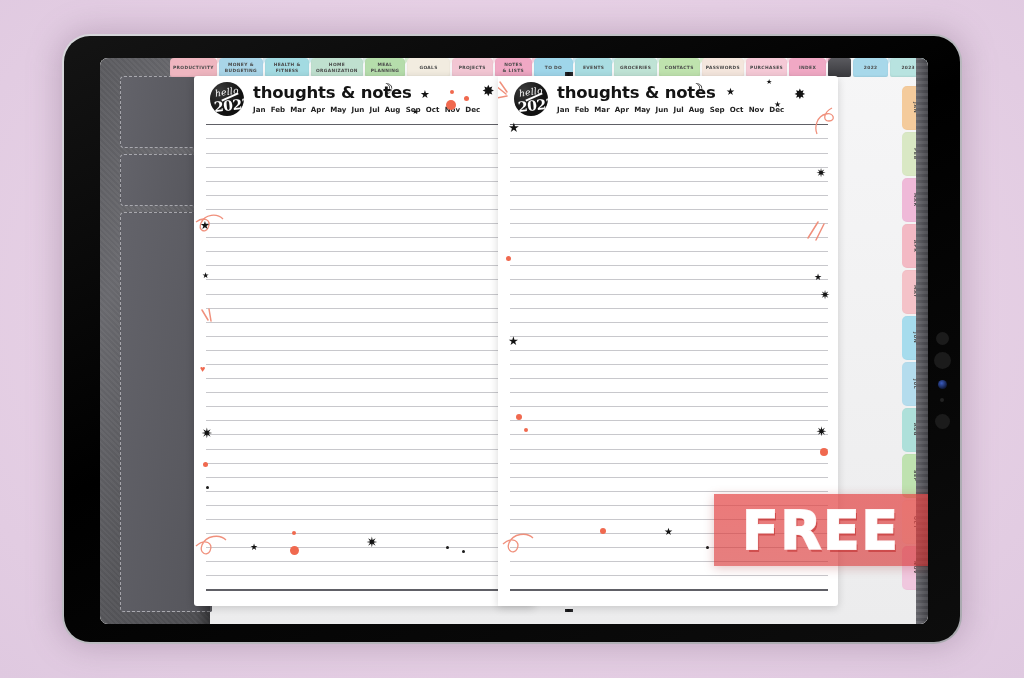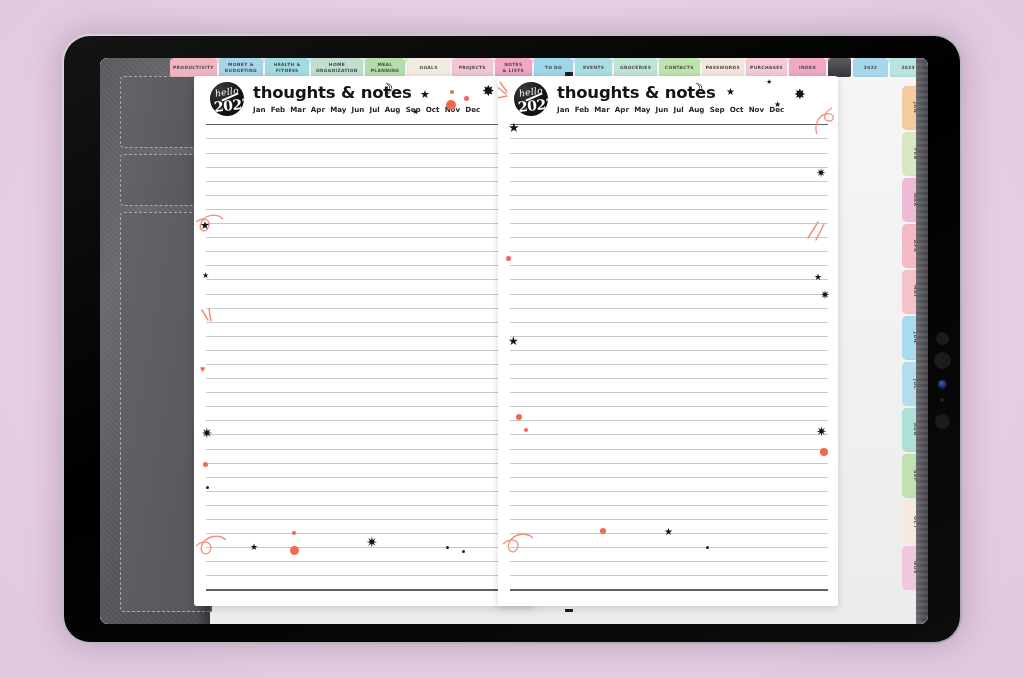--- a/index.html
+++ b/index.html
@@ -769,16 +769,19 @@
           </div>
           <div class="stab" style="background: rgb(246, 234, 223);">
             <span>OCT</span>
           </div>
           <div class="stab" style="background: rgb(240, 199, 222);">
             <span>NOV</span>
           </div>
         </div>
       <div class="side-rail"></div>
 
+      <div class="free-badge">
+        <span class="free-text">FREE</span>
+      </div>
 
     </div>
   </div>
 </div>
 
 </body></html>

